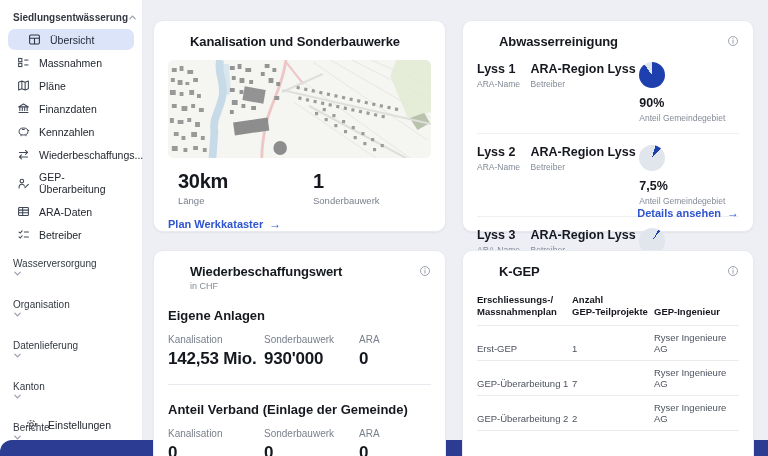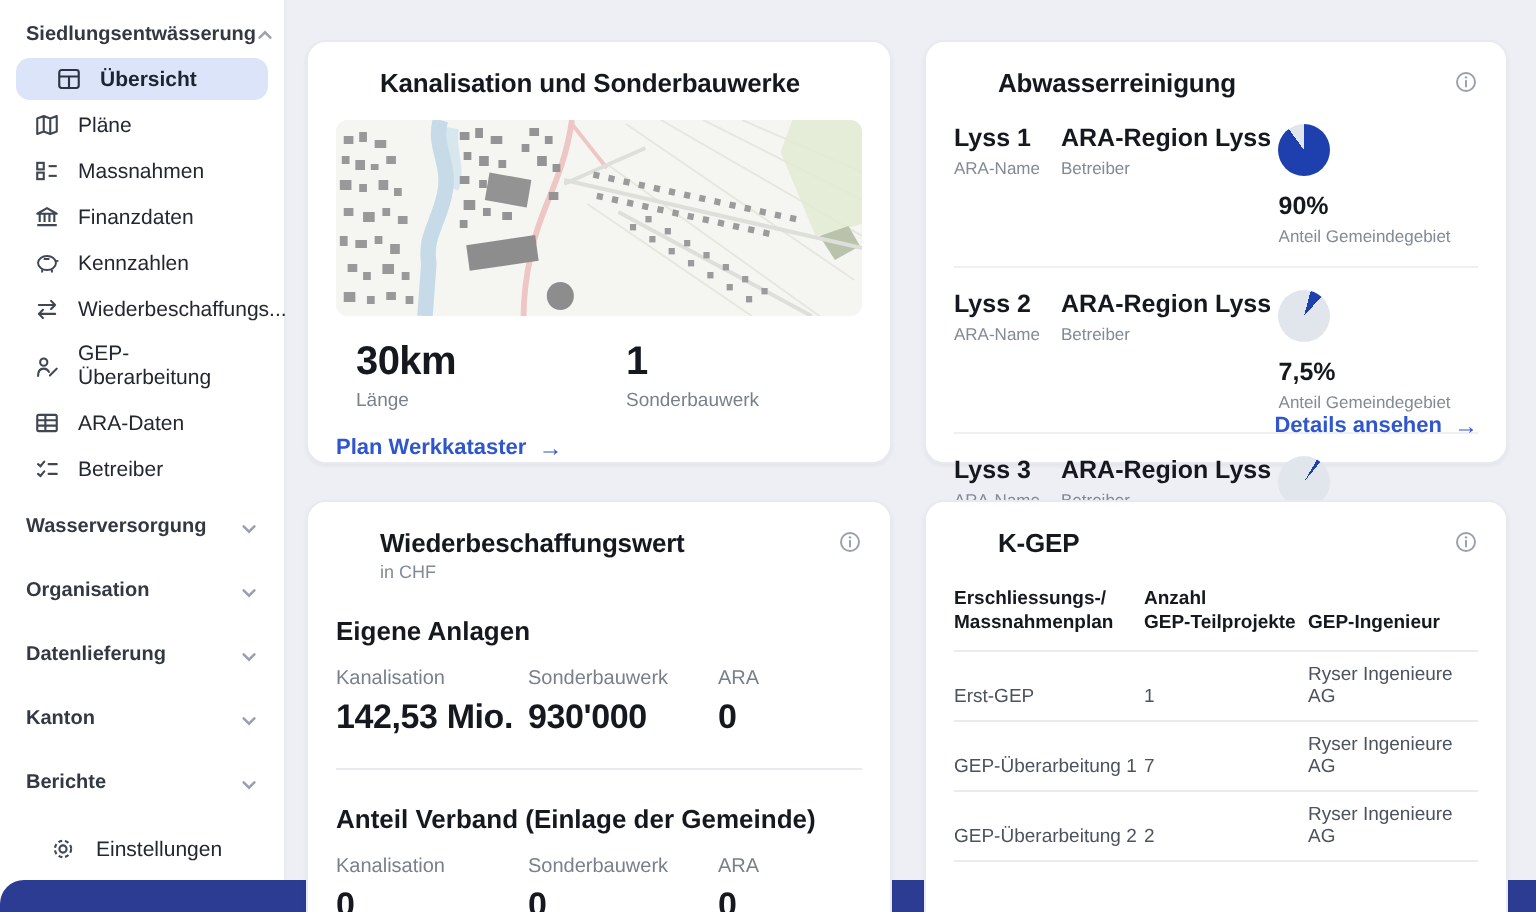--- a/index.html
+++ b/index.html
@@ -11,24 +11,24 @@
   body{font-family:"Liberation Sans",sans-serif;-webkit-font-smoothing:antialiased;}
   .app{position:relative;width:768px;height:456px;background:#edeff4;overflow:hidden;}
 
   
   .sidebar{position:absolute;left:0;top:0;width:143px;height:100%;background:#fff;
     border-right:1px solid #e9ebf0;padding:7px 8px 0;z-index:1;}
   .group-head{display:flex;justify-content:flex-start;align-items:center;
     padding:5px 5px 6px;font-size:10px;font-weight:bold;color:#333842;}
   .nav-item{display:flex;align-items:center;gap:9px;padding:4px 9px;border-radius:7px;
     font-size:10.5px;color:#23272f;margin-bottom:2px;cursor:pointer;}
-  .nav-item.active{background:var(--selected-bg);font-weight:bold;color:#1c2434;padding-left:20px;}
+  .nav-item.active{background:var(--selected-bg);font-weight:normal;color:#1c2434;padding-left:20px;}
   .nav-icon{display:flex;width:13px;height:13px;flex:0 0 13px;}
-  .group-row{display:flex;justify-content:space-between;align-items:flex-end;
-    padding:8px 5px;margin-top:5px;font-size:10px;font-weight:bold;color:#333842;cursor:pointer;}
+  .group-row{display:flex;justify-content:space-between;align-items:flex-start;
+    padding:8px 5px;margin-top:5px;font-size:10px;font-weight:normal;color:#333842;cursor:pointer;flex-direction:column;}
   .chev{display:flex;color:#9aa1ac;}
   .settings{position:absolute;bottom:25px;left:25px;display:flex;align-items:center;gap:10px;
     font-size:10.5px;color:#23272f;cursor:pointer;}
 
   
   .bottom-bar{position:absolute;left:0;right:0;bottom:0;height:16px;background:var(--footer-navy);
     border-top-left-radius:12px;z-index:2;}
 
   
   .card{position:absolute;background:#fff;border:1px solid #e8eaef;border-radius:10px;
@@ -98,36 +98,36 @@
       <span class="nav-icon">
         <svg viewBox="0 0 16 16" fill="none" stroke="#2c3342" stroke-width="1.3">
             <rect x="2" y="2.5" width="12" height="11" rx="1.5"></rect>
             <path d="M2 6.5 H14 M8 6.5 V13.5"></path>
           </svg>
       </span>
       <span>Übersicht</span>
     </div>
     <div class="nav-item">
       <span class="nav-icon">
-        <svg viewBox="0 0 16 16" fill="none" stroke="#3f4654" stroke-width="1.3" stroke-linejoin="round">
-            <path d="M2 4 L6 2.5 L10 4 L14 2.5 V12 L10 13.5 L6 12 L2 13.5 Z M6 2.5 V12 M10 4 V13.5"></path>
-          </svg>
-      </span>
-      <span>Pläne</span>
-    </div>
-    <div class="nav-item">
-      <span class="nav-icon">
         <svg viewBox="0 0 16 16" fill="none" stroke="#3f4654" stroke-width="1.3">
             <rect x="2" y="3" width="4" height="4"></rect>
             <path d="M9 5 H14"></path>
             <rect x="2" y="9" width="4" height="4"></rect>
             <path d="M9 11 H14"></path>
           </svg>
       </span>
       <span>Massnahmen</span>
+    </div>
+    <div class="nav-item">
+      <span class="nav-icon">
+        <svg viewBox="0 0 16 16" fill="none" stroke="#3f4654" stroke-width="1.3" stroke-linejoin="round">
+            <path d="M2 4 L6 2.5 L10 4 L14 2.5 V12 L10 13.5 L6 12 L2 13.5 Z M6 2.5 V12 M10 4 V13.5"></path>
+          </svg>
+      </span>
+      <span>Pläne</span>
     </div>
     <div class="nav-item">
       <span class="nav-icon">
         <svg viewBox="0 0 16 16" fill="none" stroke="#3f4654" stroke-width="1.3" stroke-linejoin="round">
             <path d="M2 6 L8 2.5 L14 6 H2 Z M3.5 6 V11 M6.5 6 V11 M9.5 6 V11 M12.5 6 V11 M2 13 H14"></path>
           </svg>
       </span>
       <span>Finanzdaten</span>
     </div>
     <div class="nav-item">

